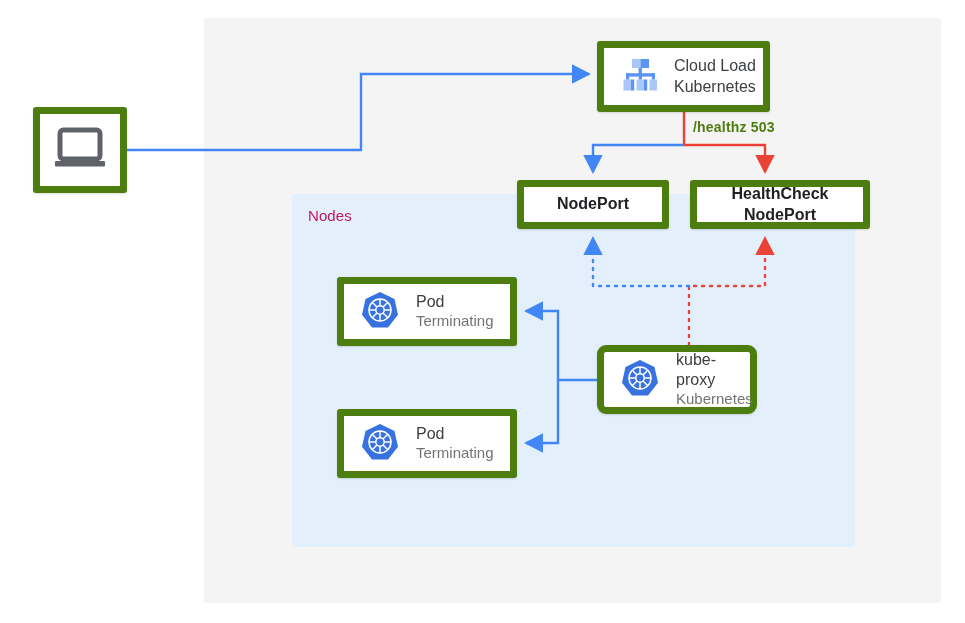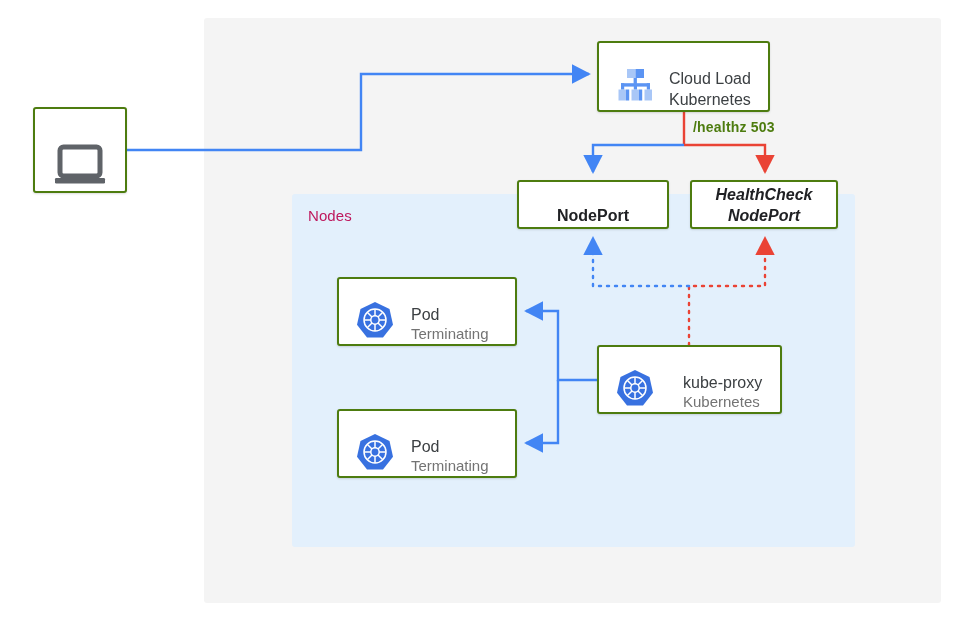--- a/index.html
+++ b/index.html
@@ -35,46 +35,46 @@
     position: absolute;
     left: 308px; top: 207px;
     font-size: 15px;
     color: #be185d;
     letter-spacing: .1px;
   }
   
   .card {
     position: absolute;
     background: #ffffff;
-    border: 2px solid #4d7c0f;
+    border: 7px solid #4d7c0f;
     border-radius: 3px;
     box-shadow: 0 1px 2px rgba(60,64,67,.18);
     box-sizing: border-box;
     display: flex;
-    align-items: flex-end;
+    align-items: center;
   }
   .card.center-txt { justify-content: center; text-align: center; }
   .card .txtblock { display: flex; flex-direction: column; line-height: 1.25; }
   .title-1 { font-size: 16px; color: #3c4043; }
   .title-sub { font-size: 15px; color: #737373; }
   .bold-lbl { font-size: 16px; font-weight: bold; color: #202124; line-height: 1.3; }
 
   
   #laptop-card { left: 33px; top: 107px; width: 94px; height: 86px; justify-content: center; }
   
   #lb-card { left: 597px; top: 41px; width: 173px; height: 71px; padding-left: 14px; gap: 14px; }
   #lb-card .txtblock { gap: 1px; }
   
   #nodeport-card { left: 517px; top: 180px; width: 152px; height: 49px; }
-  #healthcheck-card { left: 690px; top: 180px; width: 148px; height: 49px; font-style: italic; }
+  #healthcheck-card { left: 690px; top: 180px; width: 180px; height: 49px; }
   
   #pod1-card { left: 337px; top: 277px; width: 180px; height: 69px; padding-left: 16px; gap: 16px; }
   #pod2-card { left: 337px; top: 409px; width: 180px; height: 69px; padding-left: 16px; gap: 16px; }
   
-  #kubeproxy-card { left: 597px; top: 345px; width: 185px; height: 69px; padding-left: 16px; gap: 28px; }
+  #kubeproxy-card { left: 597px; top: 345px; width: 160px; height: 69px; padding-left: 16px; gap: 16px; border-radius: 9px; }
 
   svg.lines { position: absolute; left: 0; top: 0; width: 965px; height: 623px; pointer-events: none; }
 
   .healthz-lbl {
     position: absolute;
     left: 693px; top: 119px;
     font-size: 14px;
     font-weight: bold;
     color: #4d7c0f;
     letter-spacing: .2px;

